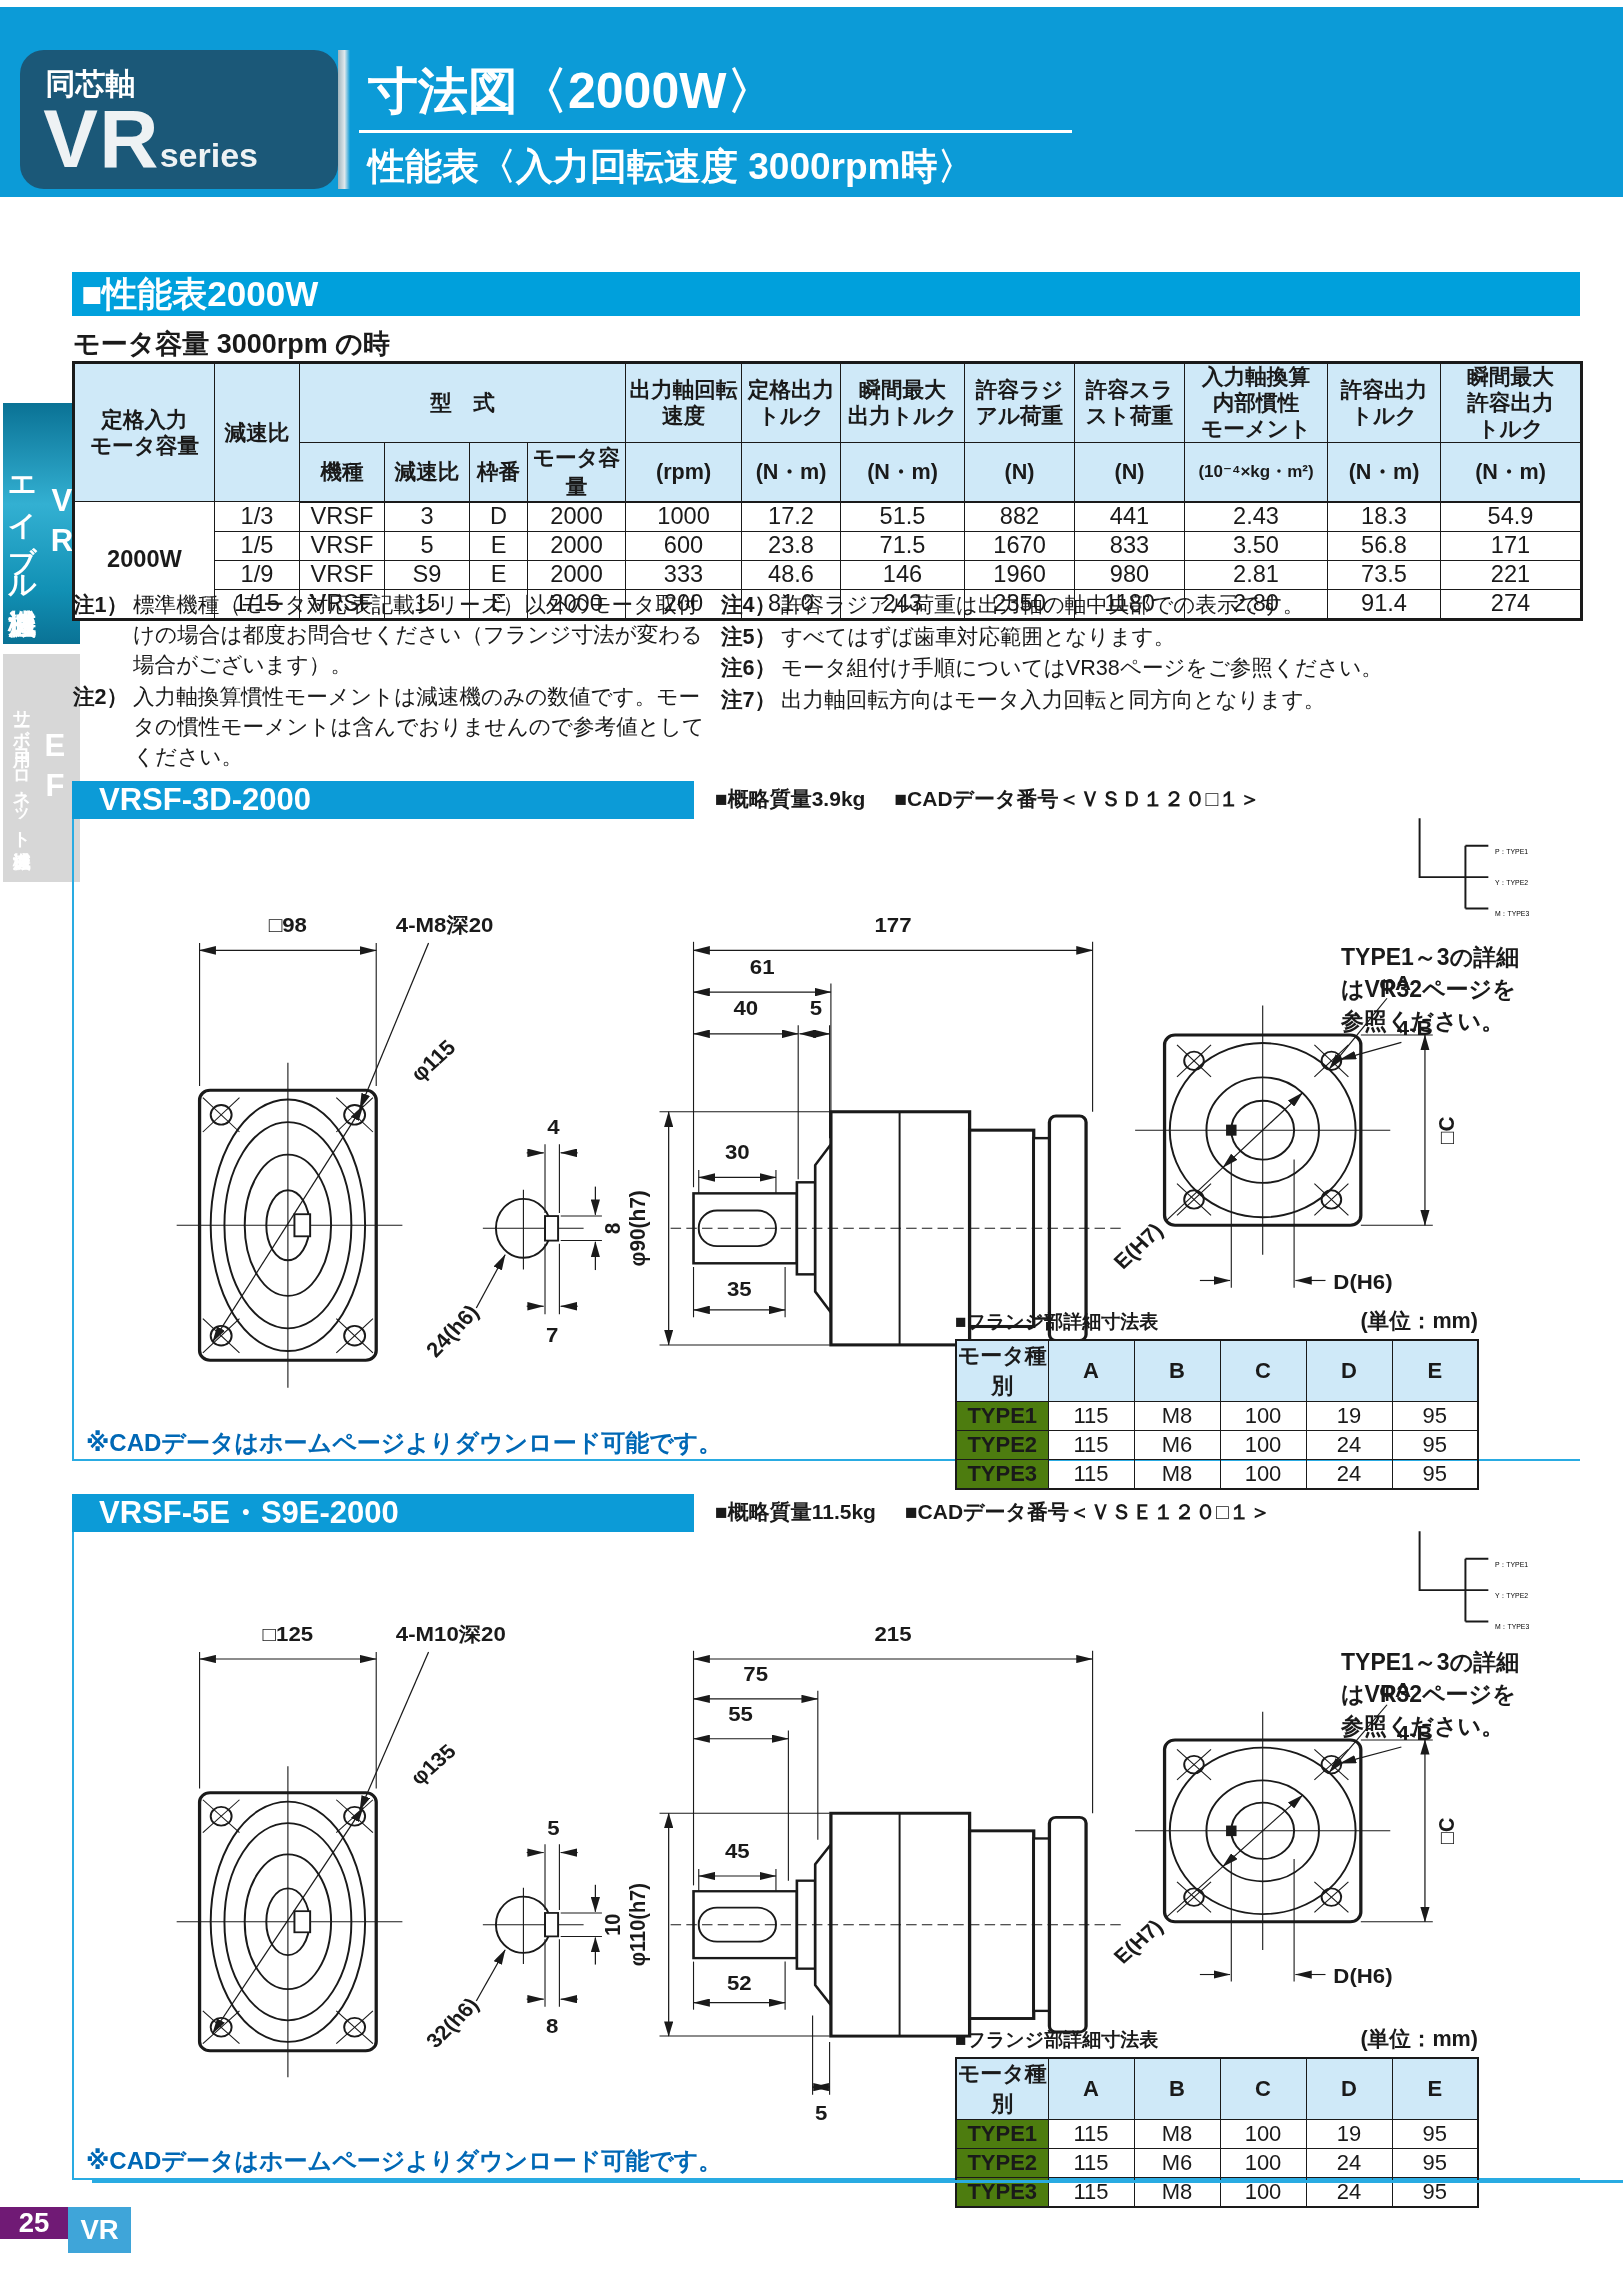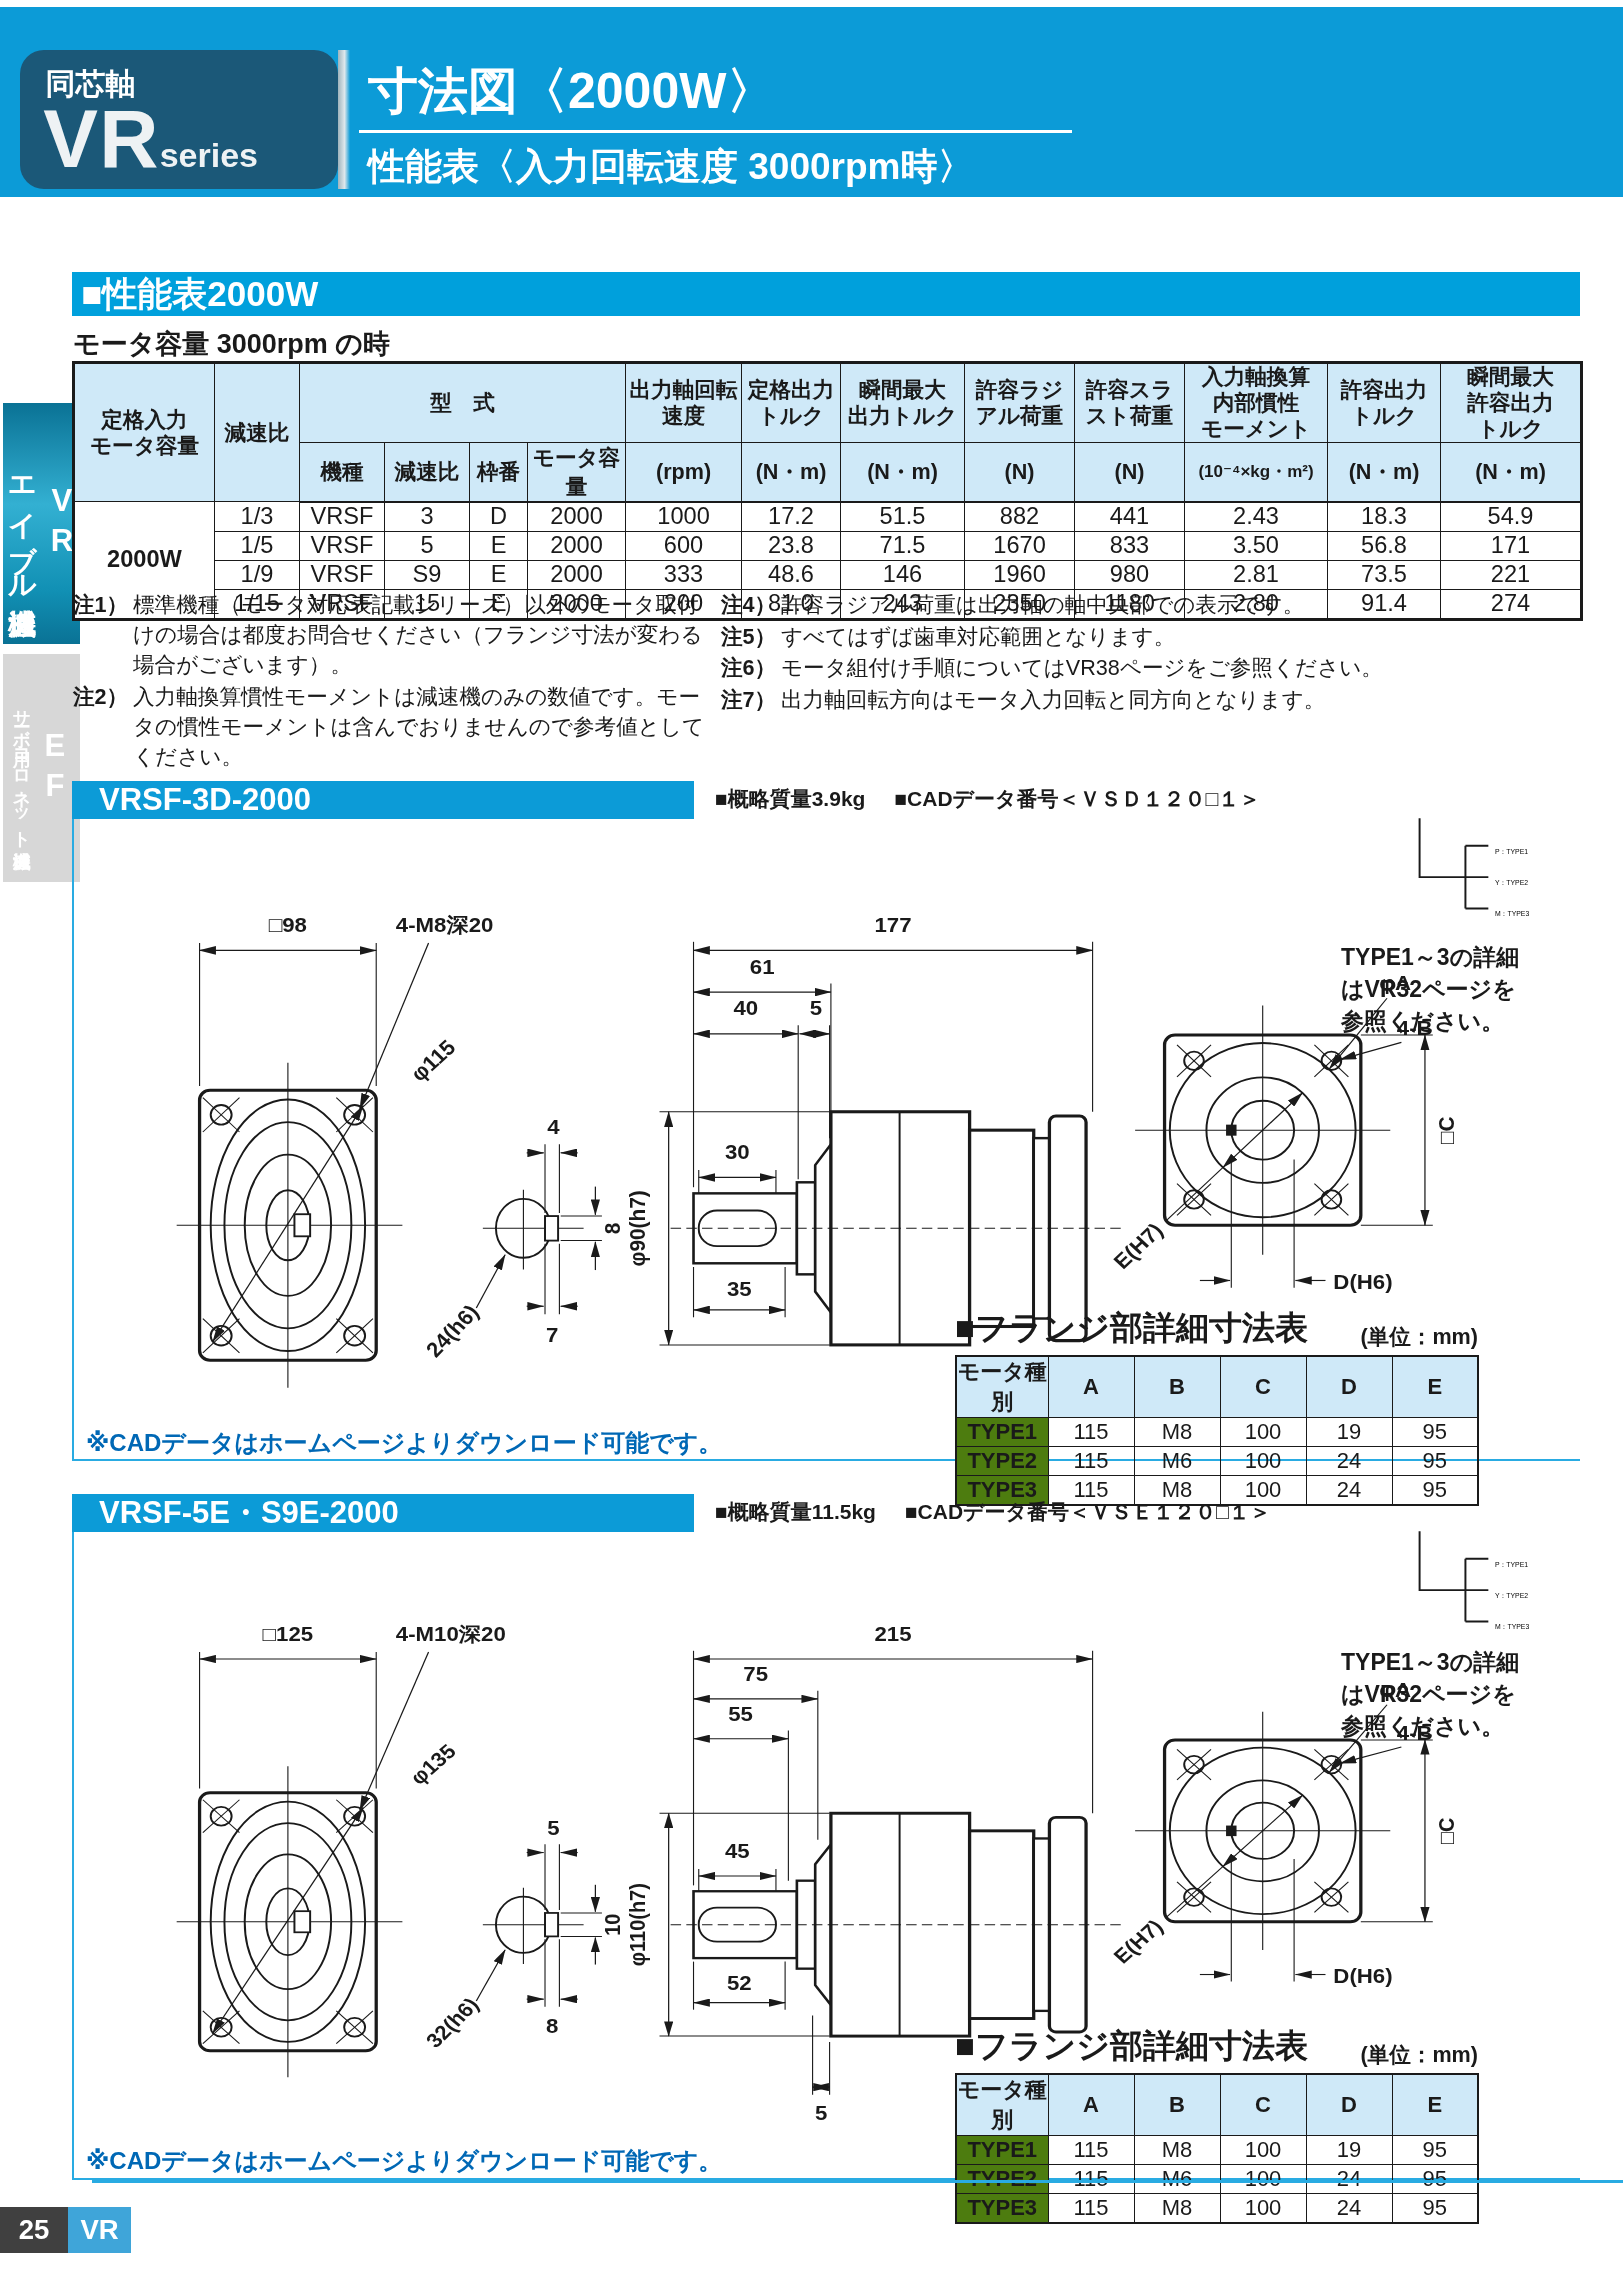--- a/index.html
+++ b/index.html
@@ -58,21 +58,21 @@
   .sec-head{position:absolute;display:flex;gap:29px;font-size:21px;font-weight:700;}
   .sec-box{position:absolute;left:72px;width:1508px;border-left:2px solid #29abe2;
            border-bottom:2px solid #29abe2;box-sizing:border-box;}
   .legend-svg{position:absolute;}
   .legend-note{position:absolute;width:226px;font-size:23px;font-weight:600;line-height:1.4;white-space:pre-line;}
   .cad-note{position:absolute;color:#0068b5;font-size:24px;font-weight:600;}
 
   
   .flange{position:absolute;width:523px;}
   .flange-head{display:flex;justify-content:space-between;align-items:flex-end;margin-bottom:3.9px;}
-  .flange-title{font-size:33px;font-weight:700;}
+  .flange-title{font-size:19px;font-weight:700;}
   .flange-unit{font-size:21.6px;font-weight:600;}
   .ftable{width:523px;border-collapse:collapse;border:2.6px solid #1a1a1a;table-layout:fixed;}
   .ftable th,.ftable td{border:1.3px solid #1a1a1a;text-align:center;vertical-align:middle;
         font-size:22px;height:28px;padding:0;}
   .ftable th{background:#cfe9f8;font-weight:600;}
   .ftable td:first-child{background:#4d7c0f;font-weight:600;}
 
   
   .draw{position:absolute;width:1508px;}
   .draw text{font-size:34px;font-weight:600;fill:#1a1a1a;}
@@ -83,21 +83,21 @@
   .s3{fill:none;stroke:#1a1a1a;stroke-width:3;}
   .sf{fill:#fff;stroke:#1a1a1a;stroke-width:3;}
   .thin{fill:none;stroke:#1a1a1a;stroke-width:1.7;}
   .thin2{fill:none;stroke:#1a1a1a;stroke-width:3;}
   .dash{stroke-dasharray:16 8;}
   .dim{fill:none;stroke:#1a1a1a;stroke-width:1.9;marker-start:url(#arw);marker-end:url(#arw);}
   .lead{fill:none;stroke:#1a1a1a;stroke-width:1.9;marker-end:url(#arw);}
 
   
   .foot-rule{position:absolute;left:92px;top:2180px;width:1532px;height:2.6px;background:#29abe2;}
-  .pgno{position:absolute;left:0;top:2207px;width:68px;height:46px;background:#404040;color:#fff;
+  .pgno{position:absolute;left:0;top:2207px;width:68px;height:32px;background:#701a75;color:#fff;
         display:flex;align-items:center;justify-content:center;font-size:27.5px;font-weight:700;}
   .pgcode{position:absolute;left:68px;top:2207px;width:63px;height:46px;background:#3fa5d9;color:#fff;
         display:flex;align-items:center;justify-content:center;font-size:27.5px;font-weight:700;}
 </style>
 </head>
 <body>
 
 <div class="page">
 
   <div class="band">

